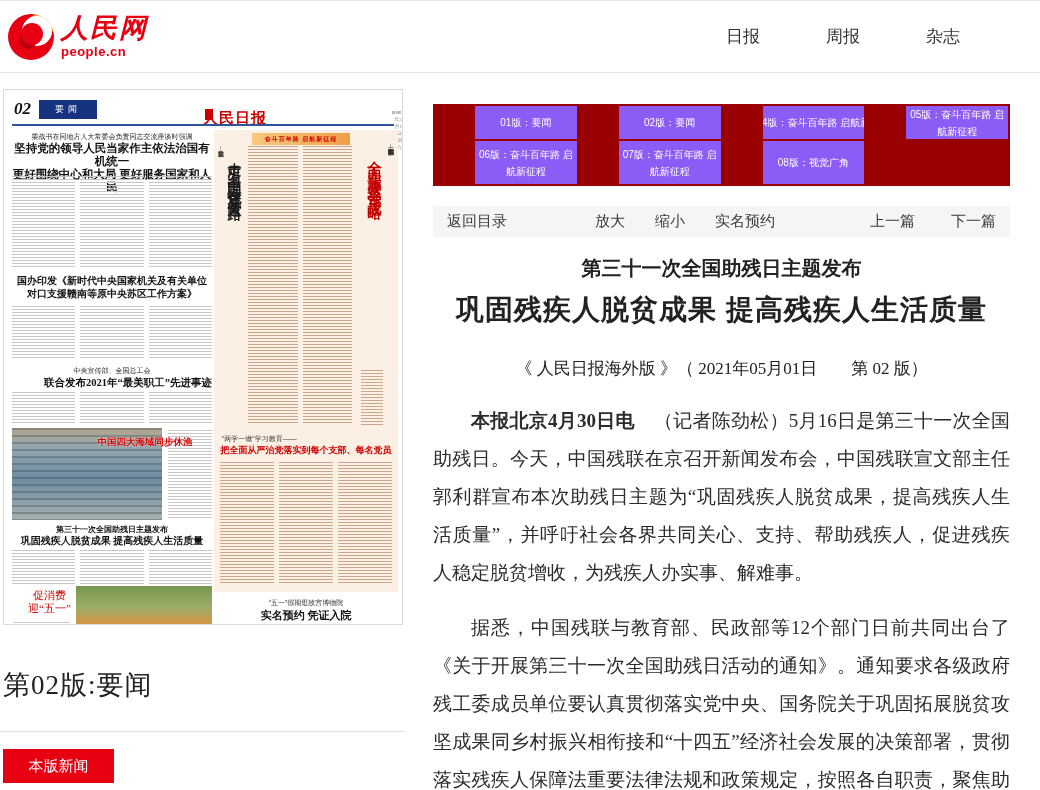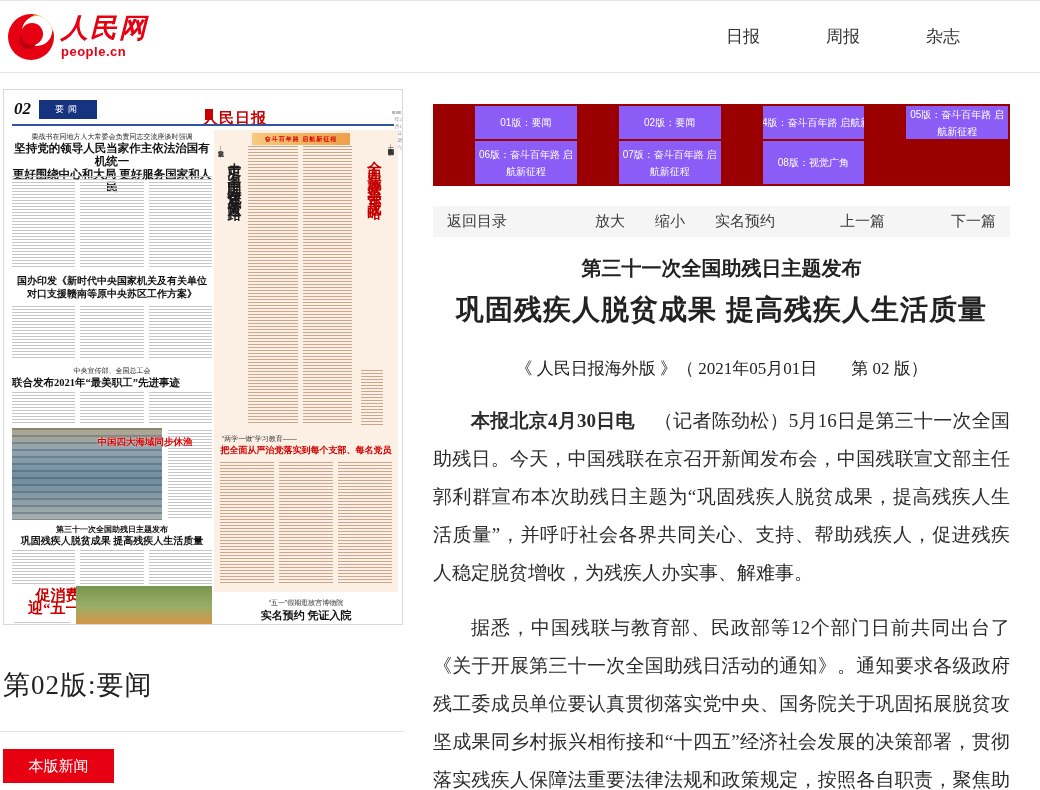--- a/index.html
+++ b/index.html
@@ -43,29 +43,29 @@
   .np-left{left:8px;top:40px;width:200px;height:492px;}
   .np-right{left:210px;top:40px;width:184px;height:462px;background:#fcefe3;}
   .np-br{left:210px;top:506px;width:184px;height:62px;}
   .tcol{background:repeating-linear-gradient(to bottom,#c6c6c6 0 1px,transparent 1px 3px);}
   .tcol.pink{background:repeating-linear-gradient(to bottom,#c9a68d 0 1px,transparent 1px 3px);}
   .cols{display:grid;grid-auto-flow:column;grid-auto-columns:1fr;gap:5px;}
   .cols>span{position:static;display:block;height:100%;}
   .np-k{font-size:7px;color:#222;text-align:center;width:100%;font-family:"Liberation Sans",sans-serif;}
   .np-h1{width:100%;text-align:center;font-weight:bold;font-size:11.5px;line-height:13px;color:#111;}
   .np-h2{width:100%;text-align:center;font-weight:bold;font-size:10px;line-height:13px;color:#111;}
-  .np-h3{width:100%;text-align:left;font-weight:bold;font-size:10.5px;color:#111;}
+  .np-h3{width:100%;text-align:right;font-weight:bold;font-size:10.5px;color:#111;}
   .np-photo1{left:0;top:298px;width:150px;height:92px;
        background:linear-gradient(180deg,#b3a68c 0%,#93a5ae 22%,#6f8da0 55%,#93a3a9 85%,#a7b0ae 100%);}
   .np-photo1::after{content:"";position:absolute;inset:0;
        background:repeating-linear-gradient(to bottom,rgba(30,50,70,.28) 0 2px,transparent 2px 7px);}
   .np-pcap{left:66px;top:306px;width:134px;color:#d40000;font-weight:bold;font-size:9.5px;
        text-align:center;text-shadow:0 0 2px #fff;z-index:2;}
   .np-h4{width:100%;text-align:center;font-weight:bold;color:#111;}
-  .np-h5{left:16px;top:459px;color:#c70000;font-weight:bold;font-size:15px;line-height:13px;text-align:center;}
+  .np-h5{left:16px;top:459px;color:#c70000;font-weight:normal;font-size:11px;line-height:13px;text-align:center;}
   .np-photo2{left:64px;top:456px;width:136px;height:74px;
        background:linear-gradient(180deg,#77964f 0%,#9aad69 28%,#de9140 55%,#e7a85b 80%,#d8c8a6 100%);}
   .np-banner{left:38px;top:3px;width:98px;height:12px;background:linear-gradient(90deg,#f7c97e,#ef9f4a);
        color:#d40000;font-weight:bold;font-size:6px;display:flex;align-items:center;justify-content:center;
        letter-spacing:1px;}
   .vtxt{writing-mode:vertical-rl;}
   .np-v1k{left:2px;top:16px;height:90px;font-size:6px;color:#333;}
   .np-v1{left:11px;top:22px;height:300px;font-size:14px;font-weight:bold;color:#1b1b1b;letter-spacing:4px;}
   .np-v2k{right:3px;top:14px;height:120px;font-size:6px;color:#333;}
   .np-v2{right:15px;top:20px;height:210px;font-size:14px;font-weight:bold;color:#c30000;letter-spacing:5px;}
@@ -88,21 +88,21 @@
   .pages-grid{margin-top:15px;background:#9b0000;padding:2px;display:grid;
        grid-template-columns:repeat(4,1fr);grid-template-rows:33px 43px;gap:2px;}
   .pages-grid a{background:#8b5cf6;color:#fff;font-size:10px;display:flex;align-items:center;
        justify-content:center;text-align:center;cursor:pointer;line-height:17px;padding:0 2px;margin-left:40px;}
   .pages-grid a.trunc{white-space:nowrap;overflow:hidden;}
   .toolbar{margin-top:20px;height:31px;background:#f5f5f5;display:flex;align-items:center;
        font-size:15px;color:#3a3a3a;padding:0 14px;}
   .toolbar a{cursor:pointer;}
   .tb-back{margin-right:88px;}
   .tb-zin,.tb-zout{margin-right:30px;}
-  .tb-prev{margin-left:auto;margin-right:66px;}
+  .tb-prev{margin-left:auto;margin-right:36px;}
   .article{margin-top:18px;}
   .art-kicker{text-align:center;font-size:20px;font-weight:bold;color:#222;}
   .art-title{text-align:center;font-size:28px;font-weight:bold;color:#222;margin-top:9px;letter-spacing:1px;}
   .art-source{text-align:center;font-size:17px;color:#222;margin-top:28px;
        font-family:"Liberation Serif",serif;}
   .art-body{margin-top:22px;font-family:"Liberation Serif",serif;font-size:19px;line-height:38px;
        color:#2b2b2b;text-align:justify;}
   .art-body p{margin:0 0 17px 0;text-indent:2em;}
   .art-body b{font-weight:bold;}
 </style>

